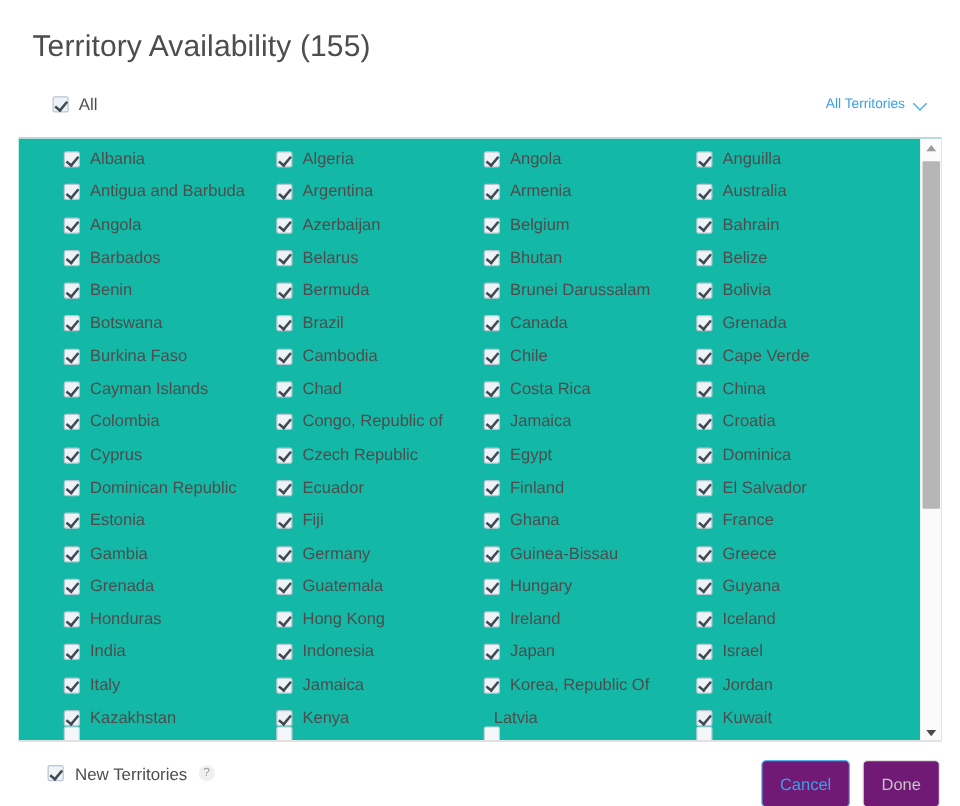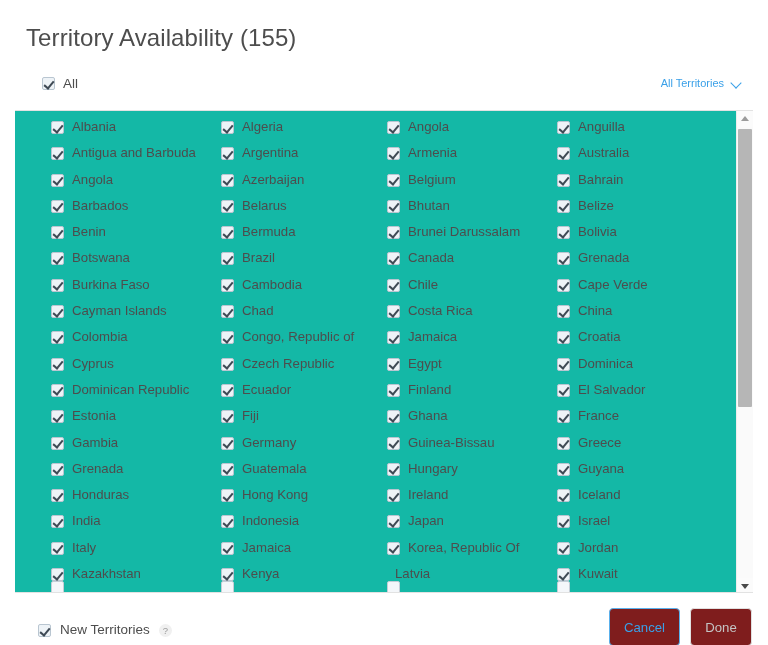--- a/index.html
+++ b/index.html
@@ -231,23 +231,23 @@
   .footer {
     position: absolute;
     left: 0;
     top: 600px;
     width: 768px;
     height: 45px;
   }
   .newterr {
     position: absolute;
     left: 26px;
-    top: 22px;
+    top: 12px;
     display: flex;
-    align-items: flex-end;
+    align-items: flex-start;
     padding-left: 12px;
   }
   .newterr-label {
     font-size: 13.5px;
     color: #4d4d4d;
     margin-left: 9px;
   }
   .help-icon {
     margin-left: 9px;
     width: 13px;
@@ -273,21 +273,21 @@
   .btn {
     box-sizing: border-box;
     height: 27px;
     min-width: 62px;
     padding: 18px 14px;
     font-size: 13.2px;
     border-radius: 4px;
     display: flex;
     align-items: center;
     justify-content: center;
-    background: #7f1d1d;
+    background: #701a75;
   }
   .btn-cancel {
     border: 1px solid #59b0ec;
     color: #3aa0e8;
     cursor: pointer;
   }
   .btn-done {
     border: 1px solid #e0e0e0;
     color: #c4c4c4;
     cursor: default;

